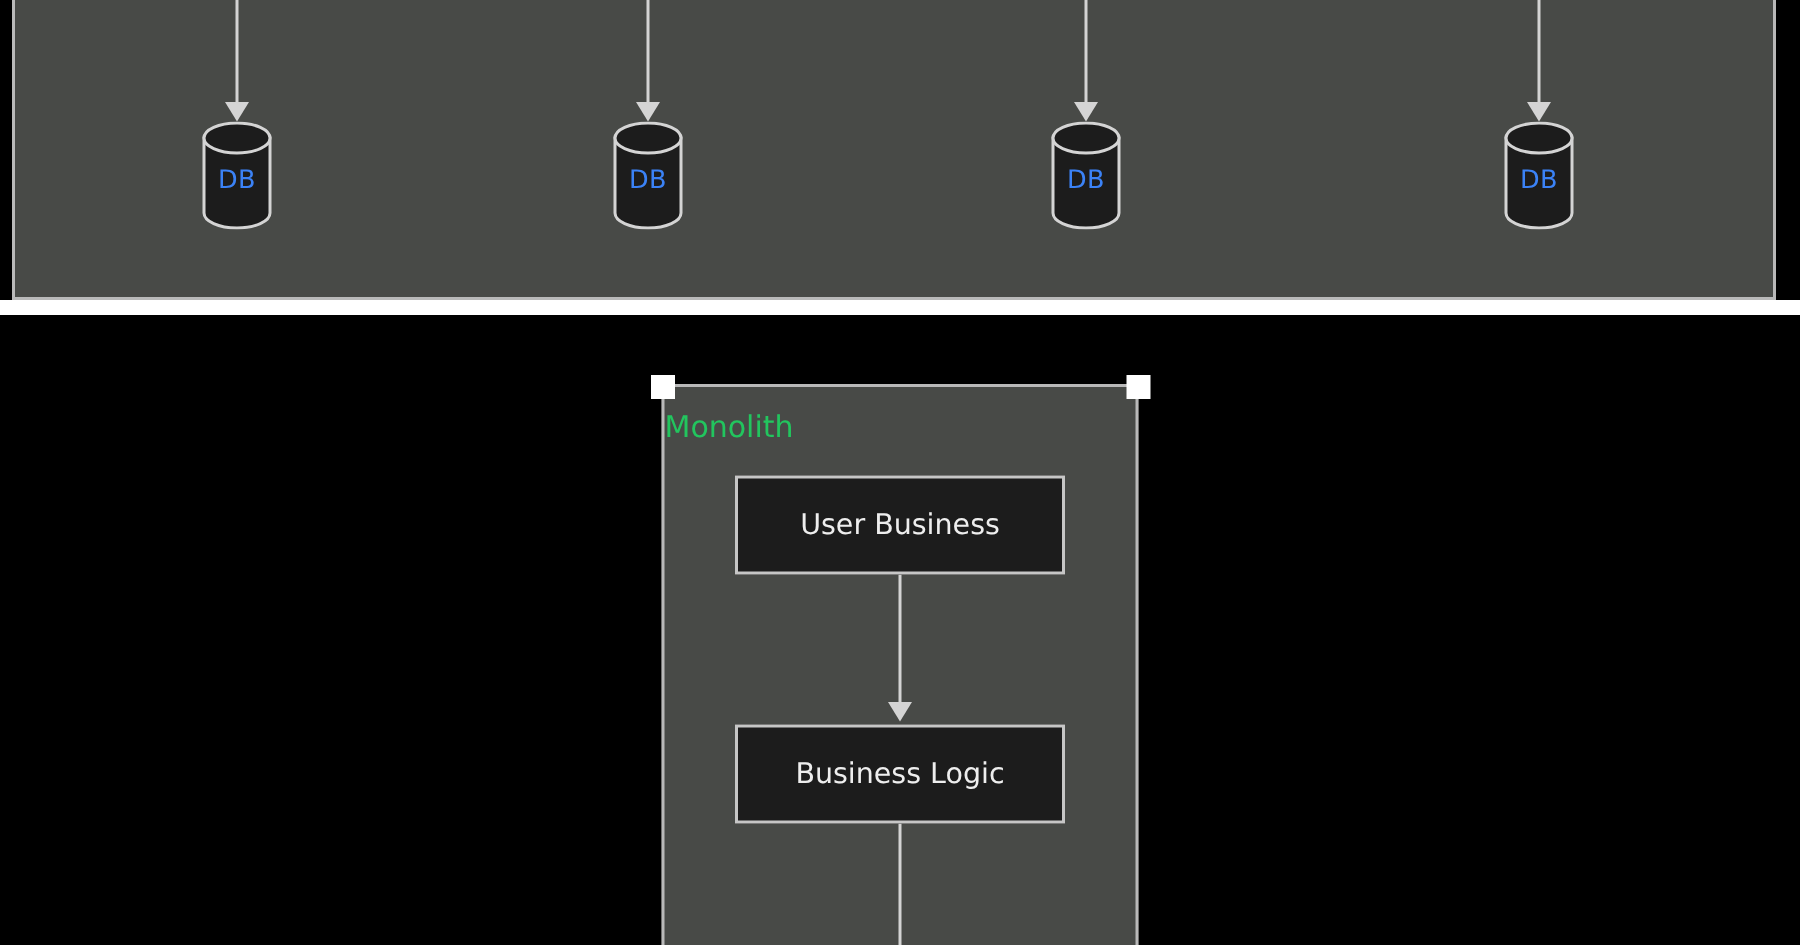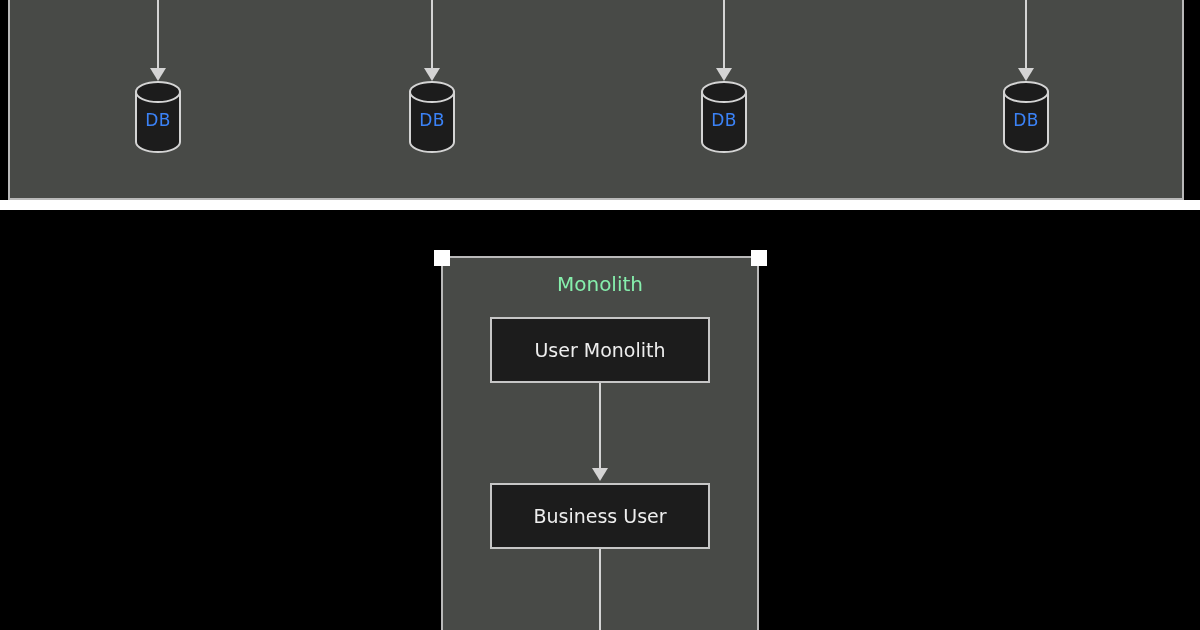--- a/index.html
+++ b/index.html
@@ -104,22 +104,22 @@
     background: #484a47;
     border: 2px solid #b9b9b9;
     box-sizing: border-box;
   }
 
   #monolith-title {
     position: absolute;
     left: 0;
     top: 14px;
     width: 100%;
-    text-align: center;
-    color: #86efac;
+    text-align: left;
+    color: #22c55e;
     font-size: 20px;
   }
 
   .sel-handle {
     position: absolute;
     width: 16px;
     height: 16px;
     background: #ffffff;
     z-index: 12;
   }
@@ -238,18 +238,18 @@
   <div id="monolith">
     <div id="monolith-title">Monolith</div>
   </div>
 
   <div class="sel-handle" id="handle-tl"></div>
   <div class="sel-handle" id="handle-tr"></div>
 
   <div class="mono-conn-line" id="conn-ui-bl"></div>
   <div id="conn-ui-bl-head"></div>
 
-  <div class="mono-box" id="box-ui">User Monolith</div>
-  <div class="mono-box" id="box-bl">Business User</div>
+  <div class="mono-box" id="box-ui">User Business</div>
+  <div class="mono-box" id="box-bl">Business Logic</div>
 
   <div class="mono-conn-line" id="conn-bl-down"></div>
 
 </div>
 
 </body></html>

